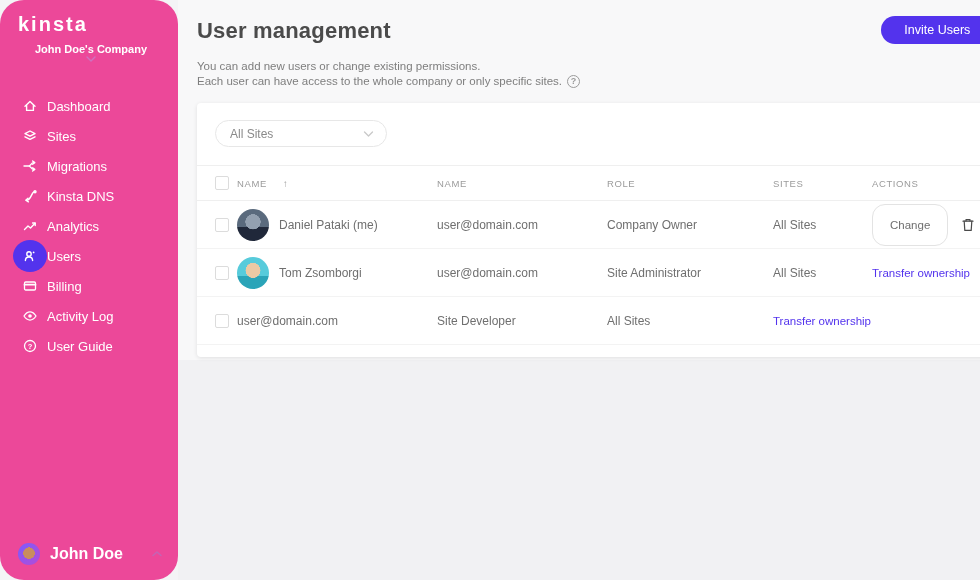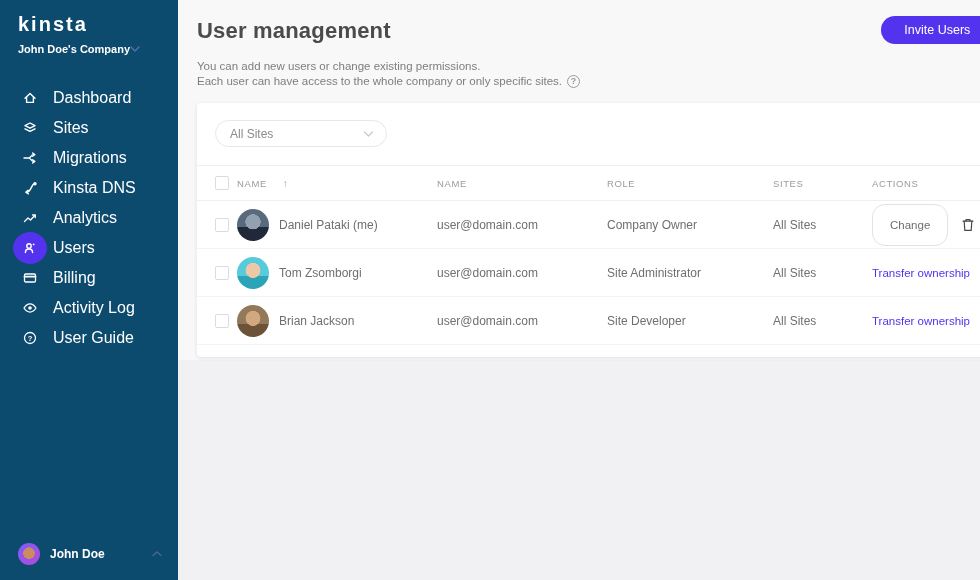--- a/index.html
+++ b/index.html
@@ -1,35 +1,35 @@
 <!DOCTYPE html>
 <html><head>
 <meta charset="utf-8">
 <style>
   * { margin:0; padding:0; box-sizing:border-box; }
   html,body { width:980px; height:580px; overflow:hidden; }
   body { font-family:"Liberation Sans", sans-serif; }
   .app { width:980px; height:580px; display:flex; background:#f4f4f6; }
 
   
-  .sidebar { width:178px; flex-shrink:0; background:#0c4a6e; color:#fff; position:relative; }
+  .sidebar { width:178px; flex-shrink:0; background:#ec4899; color:#fff; position:relative;border-radius:24px; }
   .logo { padding:13px 18px 0 18px; font-size:20px; font-weight:800; letter-spacing:2px; color:#fff; }
-  .company { display:flex; align-items:center; padding:7px 14px 0 18px; cursor:pointer; }
+  .company { display:flex; align-items:center; padding:7px 14px 0 18px; cursor:pointer;flex-direction:column; }
   .company-name { font-size:11px; font-weight:700; color:#fff; }
   .dim-chev { opacity:.45; display:flex; }
   .nav { margin-top:28px; }
   .nav-item { height:30px; display:flex; align-items:center; padding-left:13px; cursor:pointer; }
   .icon-wrap { width:34px; height:30px; display:flex; align-items:center; justify-content:center; flex-shrink:0; }
   .nav-item.active .icon-wrap { background:#5333ed; border-radius:50%; height:32px; margin:-1px 0; }
-  .nav-label { font-size:16px; color:#fff; margin-left:6px; }
+  .nav-label { font-size:13px; color:#fff; margin-left:0; }
   .side-user { position:absolute; left:0; right:0; bottom:0; padding:12px 16px 15px 18px; display:flex; align-items:center; cursor:pointer; }
   .side-avatar { width:22px; height:22px; border-radius:50%; flex-shrink:0;
     background: radial-gradient(circle at 50% 46%, #c98d5f 0 35%, rgba(0,0,0,0) 36%),
                 linear-gradient(135deg,#7b5cff,#b44bd6); }
-  .side-user-name { font-size:12px; font-weight:700; margin-left:10px; color:#fff; }
+  .side-user-name { font-size:16px; font-weight:700; margin-left:10px; color:#fff; }
   .side-user .dim-chev { margin-left:auto; }
 
   
   .main { flex:1; position:relative; padding:0 3px 0 19px; background:linear-gradient(#f8f8f9 0 360px, #f1f1f3 360px); }
   .page-head { position:relative; padding-top:18px; }
   .page-title { font-size:22px; font-weight:700; color:#4b4b4b; letter-spacing:.2px; }
   .page-desc { margin-top:15px; font-size:11.5px; color:#7e7e7e; line-height:15px; }
   .desc-line2 { display:flex; align-items:center; gap:5px; }
   .help-circle { width:13px; height:13px; border:1px solid #9b9b9b; border-radius:50%; color:#9b9b9b;
     font-size:9px; font-weight:700; display:inline-flex; align-items:center; justify-content:center; cursor:pointer; }
@@ -245,24 +245,20 @@
         <span>user@domain.com</span>
         <span>Site Administrator</span>
         <span>All Sites</span>
         <span class="actions-cell">
           <a class="link">Transfer ownership</a>
         </span>
       </div>
 
       <div class="grid trow">
         <span class="checkbox"></span>
-        <span class="name-cell">
-          <span class="avatar avatar-brian"></span>
-          <span>Brian Jackson</span>
-        </span>
         <span>user@domain.com</span>
         <span>Site Developer</span>
         <span>All Sites</span>
         <span class="actions-cell">
           <a class="link">Transfer ownership</a>
         </span>
       </div>
     </section>
   </main>
 </div>

